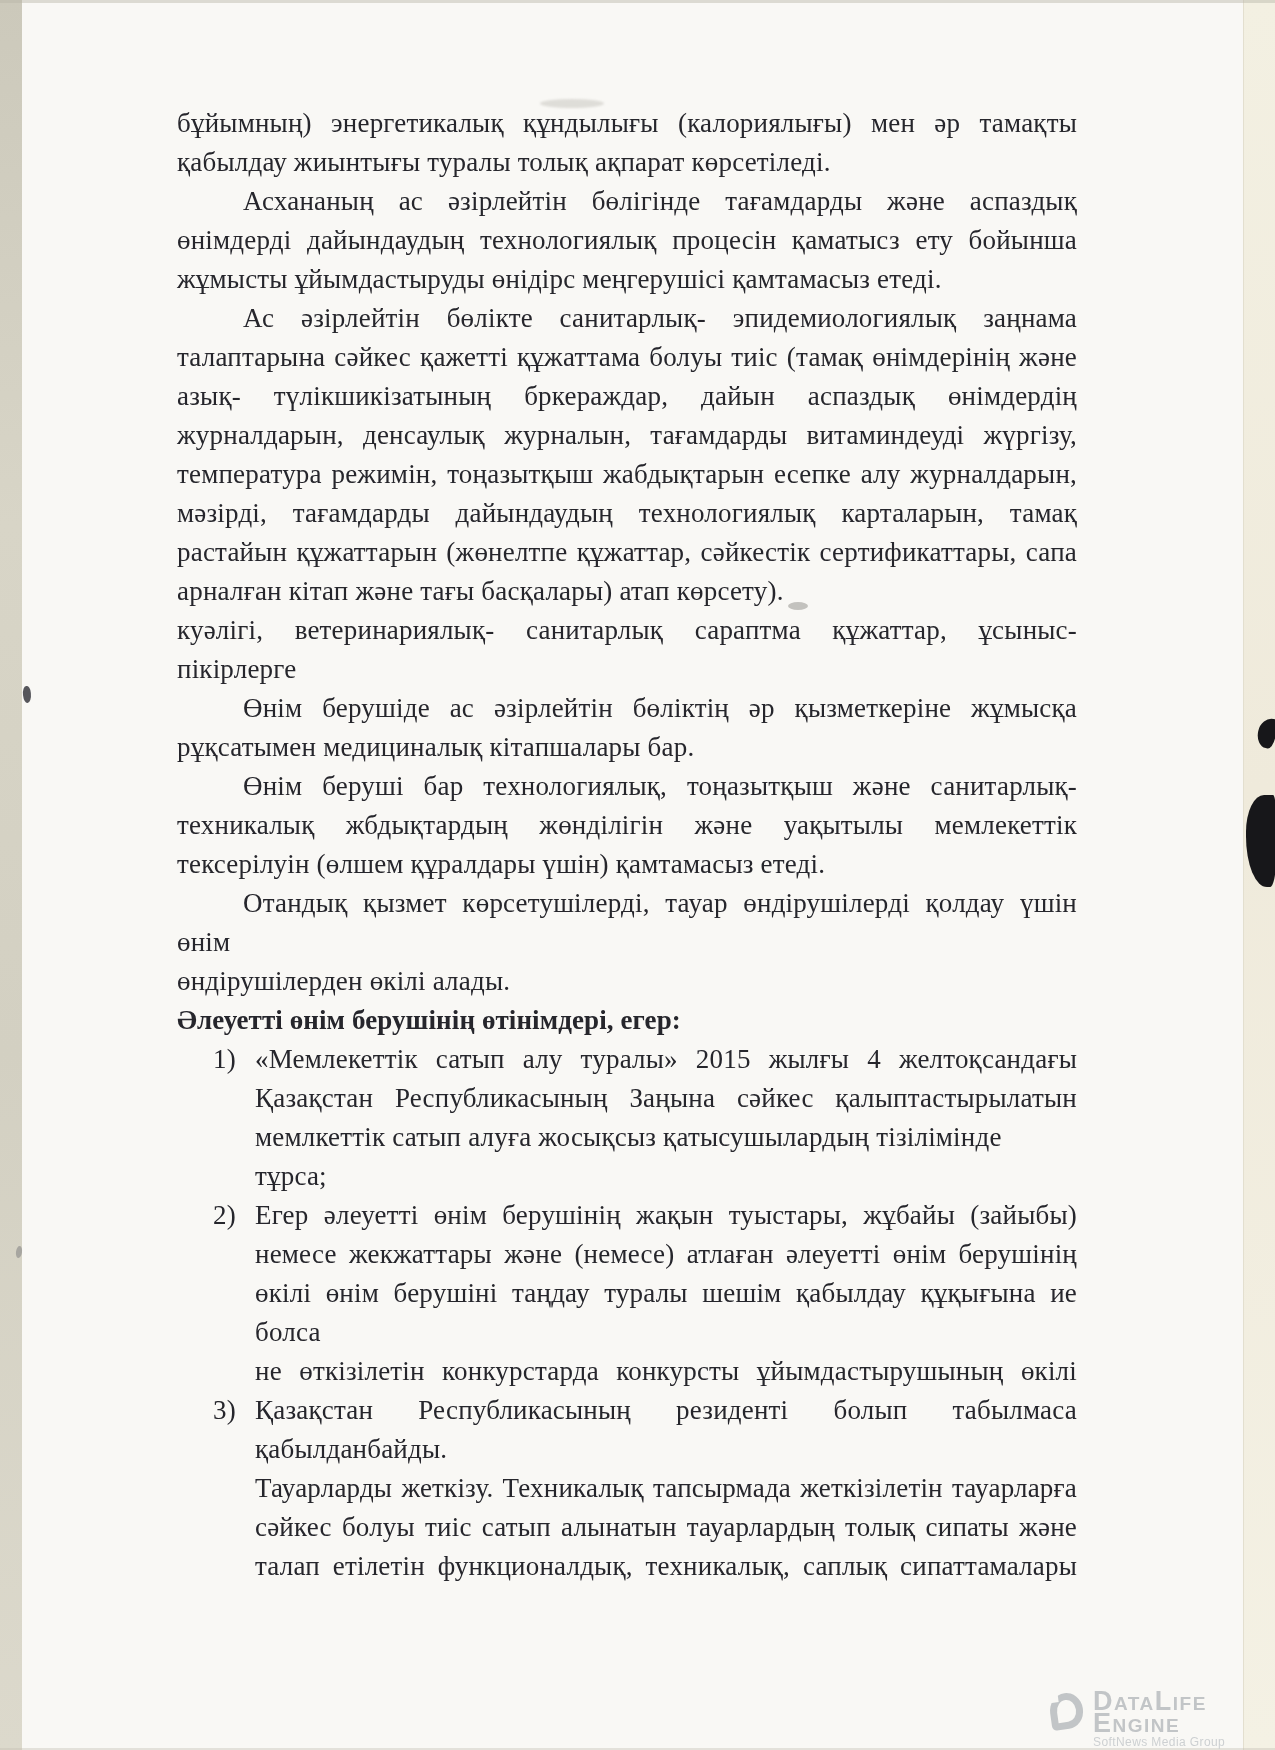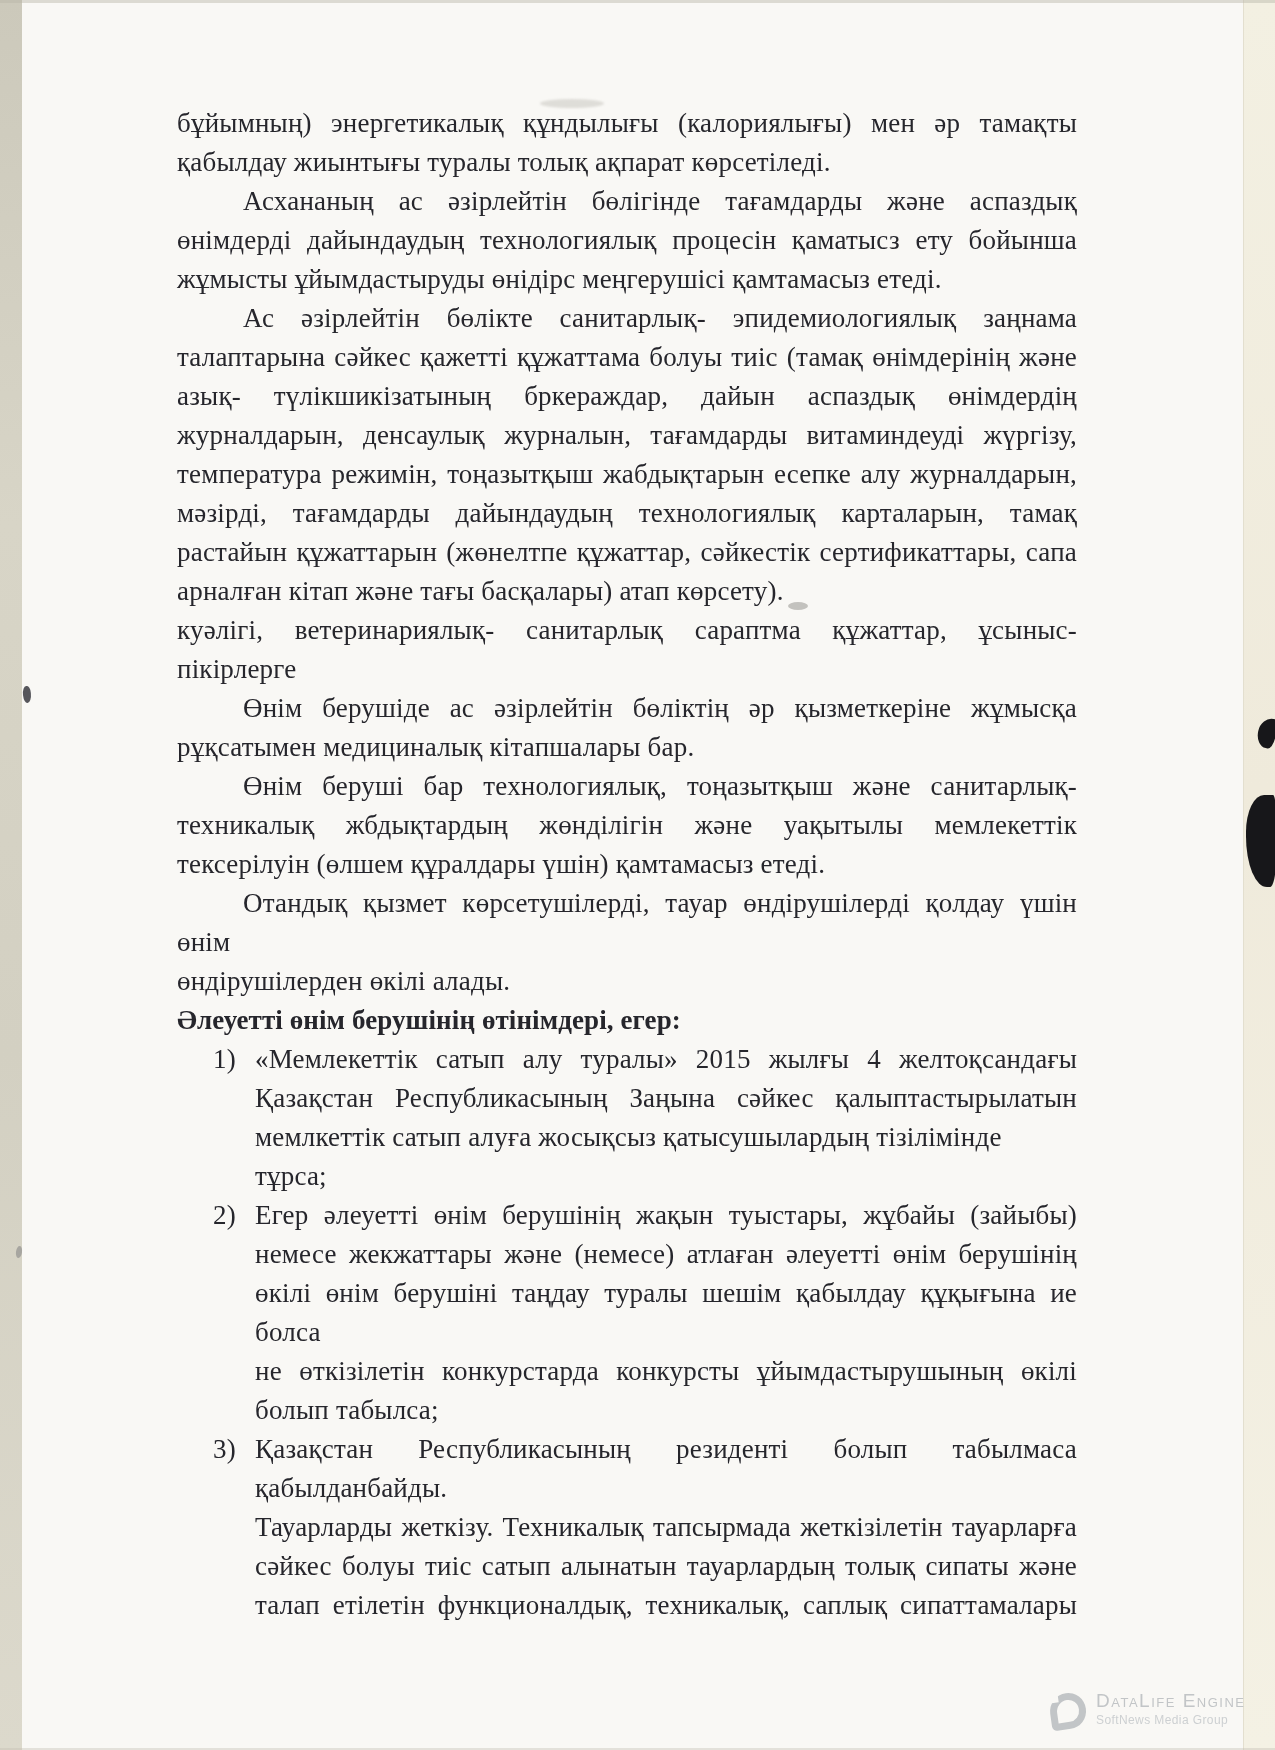--- a/index.html
+++ b/index.html
@@ -77,22 +77,22 @@
     border-radius:52% 50% 50% 14%;
     transform:rotate(-8deg);
     box-sizing:content-box;position:relative;
   }
   .wm-logo:after{
     content:"";position:absolute;left:-9px;top:-9px;width:12px;height:10px;
     background:var(--paper,#f9f8f5);
   }
   .wm-text{display:flex;flex-direction:column;}
   .wm-title{
-    font-size:19px;line-height:22px;color:var(--wm,#c2c5c7);
-    letter-spacing:1.5px;font-weight:normal;font-variant:small-caps;
+    font-size:27px;line-height:22px;color:var(--wm,#c2c5c7);
+    letter-spacing:1.5px;font-weight:bold;font-variant:small-caps;
   }
   .wm-sub{
     font-size:12px;line-height:16px;color:#cdd0d2;letter-spacing:.4px;
   }
 </style>
 </head>
 <body style="--paper: #f9f8f5; --ink: #26262c; --ink-blob: #17171a; --wm: #c2c5c7;">
 
 <div class="edge-left"></div>
 <div class="edge-right"></div>
@@ -148,21 +148,20 @@
       <div class="line just">«Мемлекеттік сатып алу туралы» 2015 жылғы 4 желтоқсандағы</div>
       <div class="line just">Қазақстан Республикасының Заңына сәйкес қалыптастырылатын</div>
       <div class="line">мемлкеттік сатып алуға жосықсыз қатысушылардың тізілімінде тұрса;</div>
     </div>
     <div class="list-item">
       <span class="marker">2)</span>
       <div class="line just">Егер әлеуетті өнім берушінің жақын туыстары, жұбайы (зайыбы)</div>
       <div class="line just">немесе жекжаттары және (немесе) атлаған әлеуетті өнім берушінің</div>
       <div class="line just">өкілі өнім берушіні таңдау туралы шешім қабылдау құқығына ие болса</div>
       <div class="line just">не өткізілетін конкурстарда конкурсты ұйымдастырушының өкілі</div>
-      <div class="line">болып табылса;</div>
     </div>
     <div class="list-item">
       <span class="marker">3)</span>
       <div class="line just">Қазақстан Республикасының резиденті болып табылмаса</div>
       <div class="line">қабылданбайды.</div>
     </div>
     <div class="paragraph list-align">
       <div class="line just">Тауарларды жеткізу. Техникалық тапсырмада жеткізілетін тауарларға</div>
       <div class="line just">сәйкес болуы тиіс сатып алынатын тауарлардың толық сипаты және</div>
       <div class="line just">талап етілетін функционалдық, техникалық, саплық сипаттамалары</div>

